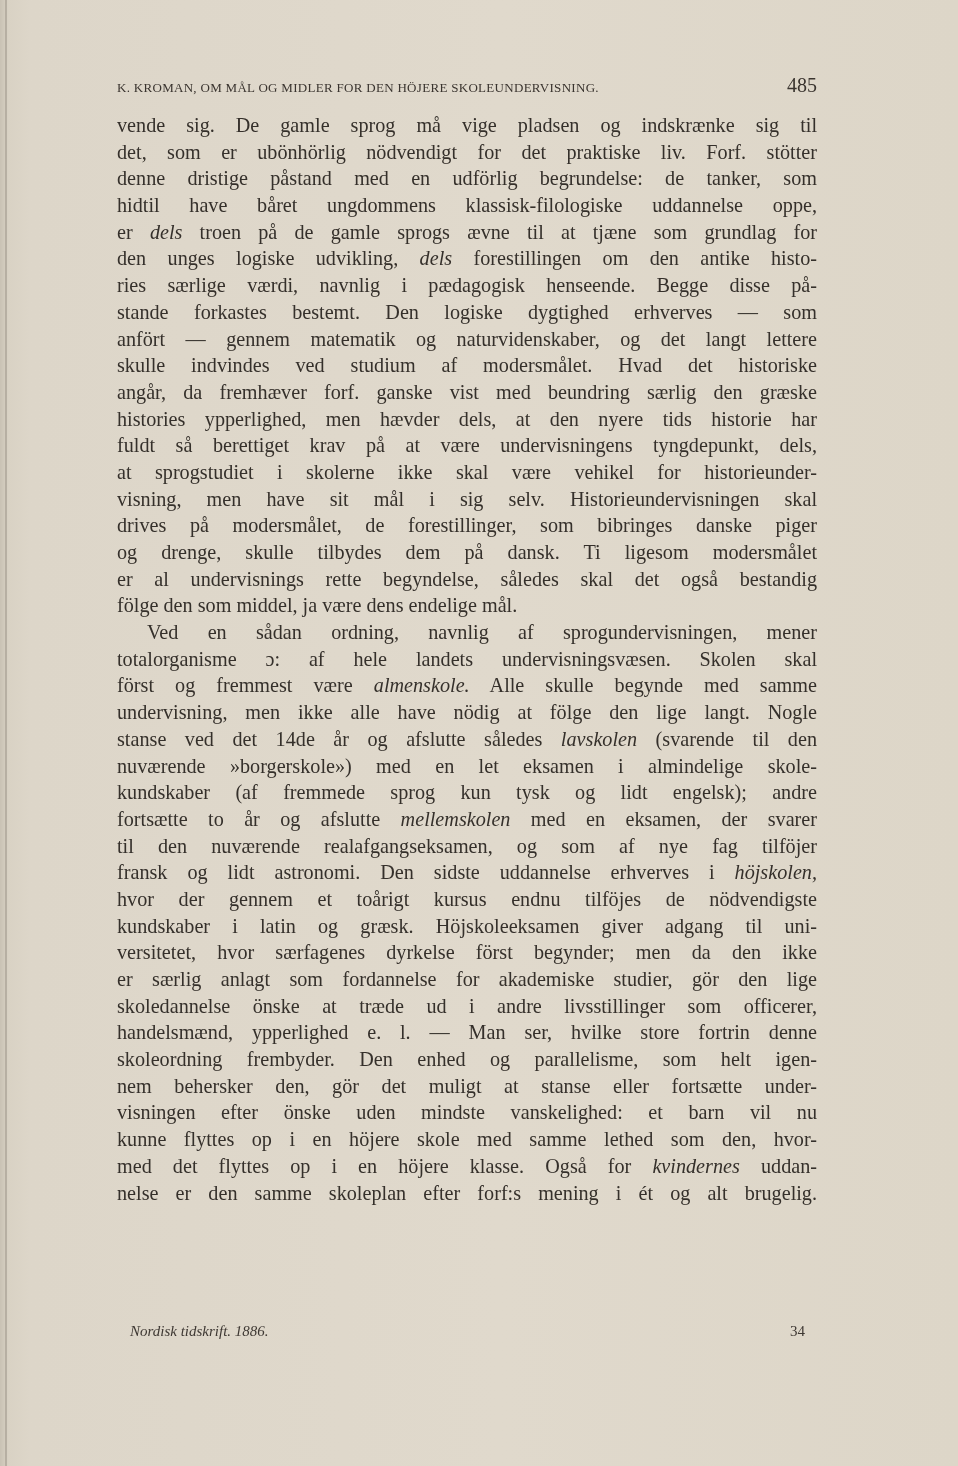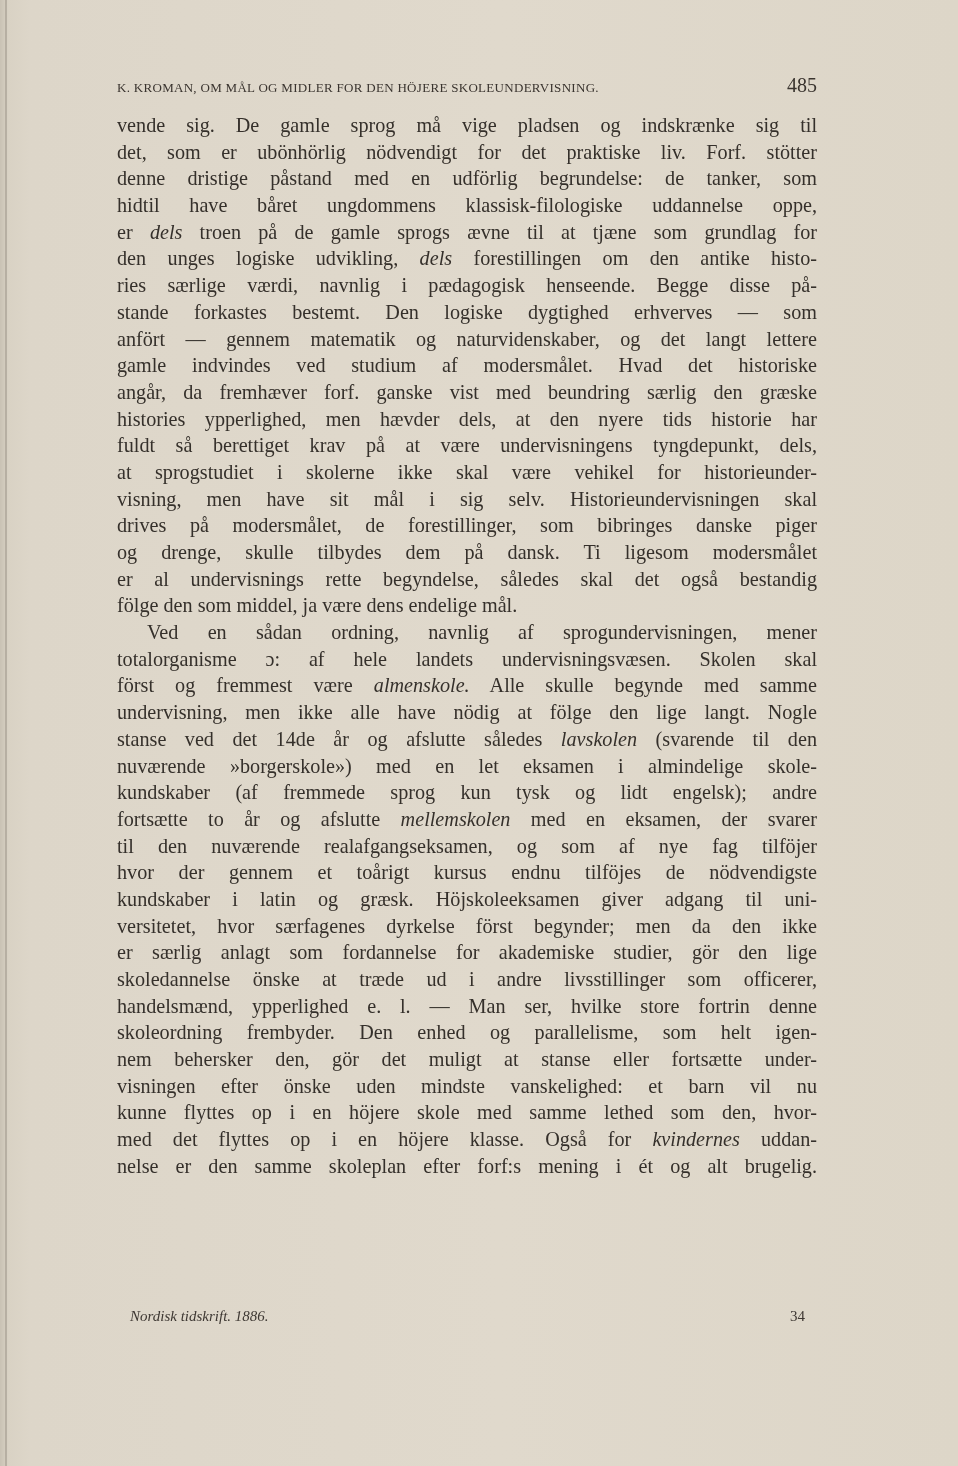--- a/index.html
+++ b/index.html
@@ -38,21 +38,21 @@
     text-align: justify; text-align-last: justify;
     height: 26.7px;
   }
   .line.last { text-align-last: left; }
   .line.indent { padding-left: 30px; }
   .footer {
     position: absolute; left: 130px; top: 1308px; width: 675px;
     display: flex; justify-content: space-between; align-items: baseline;
     font-family: "Liberation Serif", serif; font-size: 15px; color: #3e3833;
   }
-  .footer .journal { font-style: italic; }
+  .footer .journal { font-style: italic; margin-top: 15px; }
   i { }
 </style>
 </head>
 <body>
 
 <div class="page">
   <div class="gutter-line"></div>
 
   <div class="running-head">
     <span class="title">K. Kroman, om mål og midler for den höjere skoleundervisning.</span>
@@ -62,39 +62,40 @@
   <div class="body-text" id="body-text">
       <span class="line">vende sig.  De gamle sprog må vige pladsen og indskrænke sig til</span>
       <span class="line">det, som er ubönhörlig nödvendigt for det praktiske liv.  Forf. stötter</span>
       <span class="line">denne dristige påstand med en udförlig begrundelse: de tanker, som</span>
       <span class="line">hidtil have båret ungdommens klassisk-filologiske uddannelse oppe,</span>
       <span class="line"><span>er </span><i>dels</i><span> troen på de gamle sprogs ævne til at tjæne som grundlag for</span></span>
       <span class="line"><span>den unges logiske udvikling, </span><i>dels</i><span> forestillingen om den antike histo-</span></span>
       <span class="line">ries særlige værdi, navnlig i pædagogisk henseende.  Begge disse på-</span>
       <span class="line">stande forkastes bestemt.  Den logiske dygtighed erhverves — som</span>
       <span class="line">anfört — gennem matematik og naturvidenskaber, og det langt lettere</span>
-      <span class="line">gamle indvindes ved studium af modersmålet.  Hvad det historiske</span>
+      <span class="line">skulle indvindes ved studium af modersmålet.  Hvad det historiske</span>
       <span class="line">angår, da fremhæver forf. ganske vist med beundring særlig den græske</span>
       <span class="line">histories ypperlighed, men hævder dels, at den nyere tids historie har</span>
       <span class="line">fuldt så berettiget krav på at være undervisningens tyngdepunkt, dels,</span>
       <span class="line">at sprogstudiet i skolerne ikke skal være vehikel for historieunder-</span>
       <span class="line">visning, men have sit mål i sig selv.  Historieundervisningen skal</span>
       <span class="line">drives på modersmålet, de forestillinger, som bibringes danske piger</span>
       <span class="line">og drenge, skulle tilbydes dem på dansk.  Ti ligesom modersmålet</span>
       <span class="line">er al undervisnings rette begyndelse, således skal det også bestandig</span>
       <span class="line last">fölge den som middel, ja være dens endelige mål.</span>
       <span class="line indent">Ved en sådan ordning, navnlig af sprogundervisningen, mener</span>
       <span class="line">totalorganisme ɔ: af hele landets undervisningsvæsen.  Skolen skal</span>
       <span class="line"><span>först og fremmest være </span><i>almenskole.</i><span>  Alle skulle begynde med samme</span></span>
       <span class="line">undervisning, men ikke alle have nödig at fölge den lige langt. Nogle</span>
       <span class="line"><span>stanse ved det 14de år og afslutte således </span><i>lavskolen</i><span> (svarende til den</span></span>
       <span class="line">nuværende »borgerskole») med en let eksamen i almindelige skole-</span>
       <span class="line">kundskaber (af fremmede sprog kun tysk og lidt engelsk); andre</span>
       <span class="line"><span>fortsætte to år og afslutte </span><i>mellemskolen</i><span> med en eksamen, der svarer</span></span>
       <span class="line">til den nuværende realafgangseksamen, og som af nye fag tilföjer</span>
+      <span class="line"><span>fransk og lidt astronomi.  Den sidste uddannelse erhverves i </span><i>höjskolen,</i><span></span></span>
       <span class="line">hvor der gennem et toårigt kursus endnu tilföjes de nödvendigste</span>
       <span class="line">kundskaber i latin og græsk.  Höjskoleeksamen giver adgang til uni-</span>
       <span class="line">versitetet, hvor særfagenes dyrkelse först begynder;  men da den ikke</span>
       <span class="line">er særlig anlagt som fordannelse for akademiske studier, gör den lige</span>
       <span class="line">skoledannelse önske at træde ud i andre livsstillinger som officerer,</span>
       <span class="line">handelsmænd, ypperlighed e. l. — Man ser, hvilke store fortrin denne</span>
       <span class="line">skoleordning frembyder.  Den enhed og parallelisme, som helt igen-</span>
       <span class="line">nem behersker den, gör det muligt at stanse eller fortsætte under-</span>
       <span class="line">visningen efter önske uden mindste vanskelighed: et barn vil nu</span>
       <span class="line">kunne flyttes op i en höjere skole med samme lethed som den, hvor-</span>

